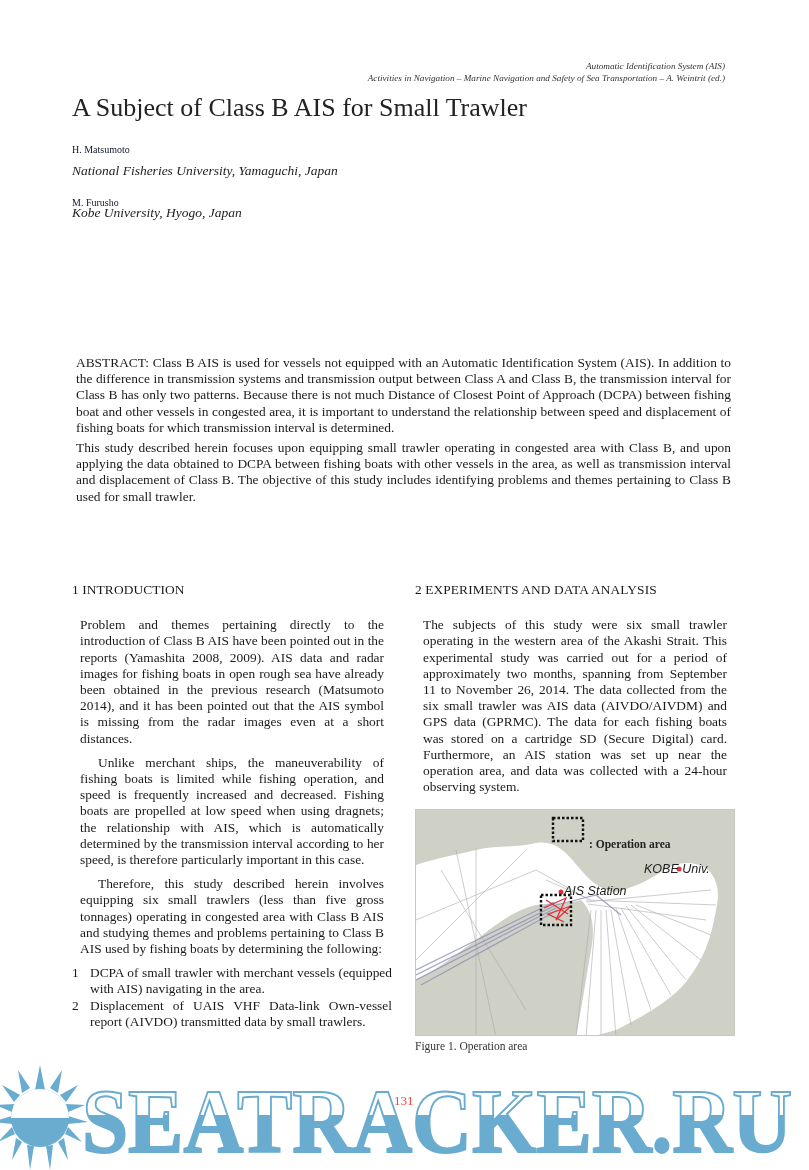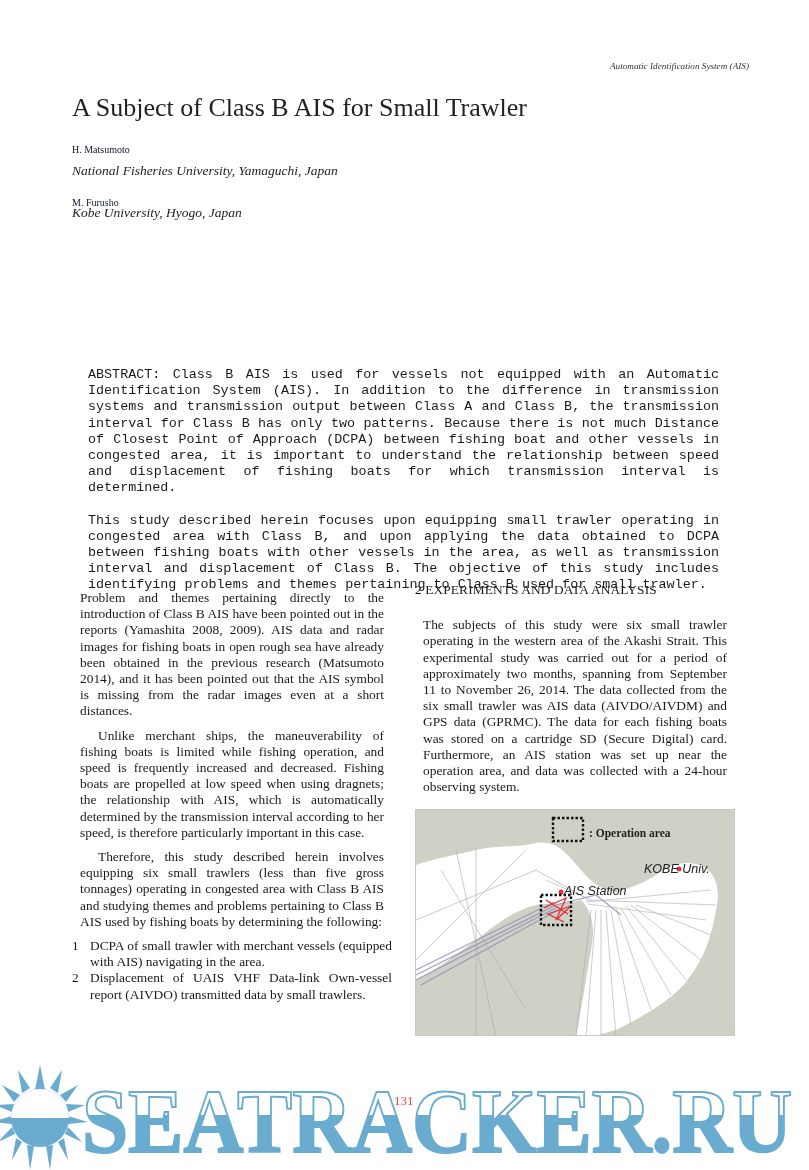--- a/index.html
+++ b/index.html
@@ -2,34 +2,34 @@
 <html><head>
   <meta charset="utf-8">
   <style>
     html, body { margin: 0; padding: 0; }
     body {
       width: 809px; height: 1170px; position: relative; overflow: hidden;
       background: #ffffff; color: #1a1a1a;
       font-family: "Liberation Serif", "DejaVu Serif", serif;
     }
     .running-head {
-      position: absolute; right: 60px; top: 60px; text-align: right;
+      position: absolute; right: 84px; top: 60px; text-align: right;
       font-style: italic; font-size: 9.2px; line-height: 12px; color: #333;
     }
     .title {
       position: absolute; left: 72px; top: 93px; font-size: 26px; color: #222;
       white-space: nowrap; margin: 0; font-weight: normal;
     }
     .author { position: absolute; left: 72px; font-size: 10px; color: #0f172a; }
     .affil { position: absolute; left: 72px; font-size: 13.5px; font-style: italic; color: #222; }
     .abstract {
       position: absolute; left: 72px; top: 351px; width: 663px;
       font-size: 13.4px; line-height: 16.2px; text-align: justify; color: #1a1a1a;
     }
-    .abstract p { margin: 16px; font-family: Liberation Mono, monospace; }
+    .abstract p { margin: 4px; }
     .col { position: absolute; top: 582px; width: 320px; font-size: 13.4px; line-height: 16.2px; }
     .col.left { left: 72px; }
     .col.right { left: 415px; }
     .section-heading { margin: 0 0 19px 0; font-size: 13.4px; font-weight: normal; letter-spacing: 0.1px; }
     .col p { margin: 8px; text-align: justify; }
     .col p.indent { text-indent: 18px; }
     .numlist { margin: 0; padding: 0; list-style: none; }
     .numlist li { display: flex; text-align: justify; }
     .numlist .num { width: 18px; flex: none; }
     .numlist .txt { flex: 1; }
@@ -46,35 +46,37 @@
     .watermark { position: absolute; left: 0; top: 1060px; width: 809px; height: 110px; }
     .page-number {
       position: absolute; left: 394px; top: 1093px; font-size: 13px; color: #ef4444;
     }
   </style>
 </head>
 <body>
 
 <div class="running-head">
   <div>Automatic Identification System (AIS)</div>
+  <div>Activities in Navigation – Marine Navigation and Safety of Sea Transportation – A. Weintrit (ed.)</div>
 </div>
 
 <h1 class="title">A Subject of Class B AIS for Small Trawler</h1>
 
 <div class="author" style="top:144px;">H. Matsumoto</div>
 <div class="affil" style="top:163px;">National Fisheries University, Yamaguchi, Japan</div>
 <div class="author" style="top:197px;">M. Furusho</div>
 <div class="affil" style="top:205px;">Kobe University, Hyogo, Japan</div>
 
 <div class="abstract">
   <p>ABSTRACT: Class B AIS is used for vessels not equipped with an Automatic Identification System (AIS). In addition to the difference in transmission systems and transmission output between Class A and Class B, the transmission interval for Class B has only two patterns. Because there is not much Distance of Closest Point of Approach (DCPA) between fishing boat and other vessels in congested area, it is important to understand the relationship between speed and displacement of fishing boats for which transmission interval is determined.</p>
   <p>This study described herein focuses upon equipping small trawler operating in congested area with Class B, and upon applying the data obtained to DCPA between fishing boats with other vessels in the area, as well as transmission interval and displacement of Class B. The objective of this study includes identifying problems and themes pertaining to Class B used for small trawler.</p>
 </div>
 
 <div class="col left">
+  <h2 class="section-heading">1   INTRODUCTION</h2>
   <p>Problem and themes pertaining directly to the introduction of Class B AIS have been pointed out in the reports (Yamashita 2008, 2009). AIS data and radar images for fishing boats in open rough sea have already been obtained in the previous research (Matsumoto 2014), and it has been pointed out that the AIS symbol is missing from the radar images even at a short distances.</p>
   <p class="indent">Unlike merchant ships, the maneuverability of fishing boats is limited while fishing operation, and speed is frequently increased and decreased. Fishing boats are propelled at low speed when using dragnets; the relationship with AIS, which is automatically determined by the transmission interval according to her speed, is therefore particularly important in this case.</p>
   <p class="indent">Therefore, this study described herein involves equipping six small trawlers (less than five gross tonnages) operating in congested area with Class B AIS and studying themes and problems pertaining to Class B AIS used by fishing boats by determining the following:</p>
   <ol class="numlist">
     <li>
       <span class="num">1</span>
       <span class="txt">DCPA of small trawler with merchant vessels (equipped with AIS) navigating in the area.</span>
     </li>
     <li>
       <span class="num">2</span>
@@ -129,25 +131,26 @@
           <path d="M128,98 L150,88 L140,110 L155,96 L132,104 L148,112"></path>
           <path d="M130,90 L152,104"></path>
         </g>
         <circle cx="145" cy="82" r="2.5" fill="#e0303a"></circle>
         <circle cx="263" cy="59" r="2.5" fill="#e0303a"></circle>
 
         <rect x="125" y="85" width="30" height="30" fill="none" stroke="#111" stroke-width="2.4" stroke-dasharray="2.5,2"></rect>
 
         <rect x="137" y="8" width="30" height="23" fill="none" stroke="#111" stroke-width="2.4" stroke-dasharray="2.5,2"></rect>
       </svg>
-      <div class="map-label bold" style="left:173px; top:15px;">: Operation area</div>
+      <div class="map-label bold" style="left:173px; top:26px;">: Operation area</div>
       <div class="map-label sans" style="left:228px; top:51px;">KOBE Univ.</div>
       <div class="map-label sans" style="left:148px; top:73px;">AIS Station</div>
       <div class="map-label bold" style="left:85px; top:193px;margin-top:42px;">Awaji Island</div>
     </div>
+    <div class="caption">Figure 1. Operation area</div>
   </div>
 </div>
 
 <svg class="watermark" width="809" height="110" viewBox="0 0 809 110">
   <defs>
     <clipPath id="lowerHalf">
         <rect x="0" y="55" width="809" height="55"></rect>
       </clipPath>
   </defs>
   <g>

